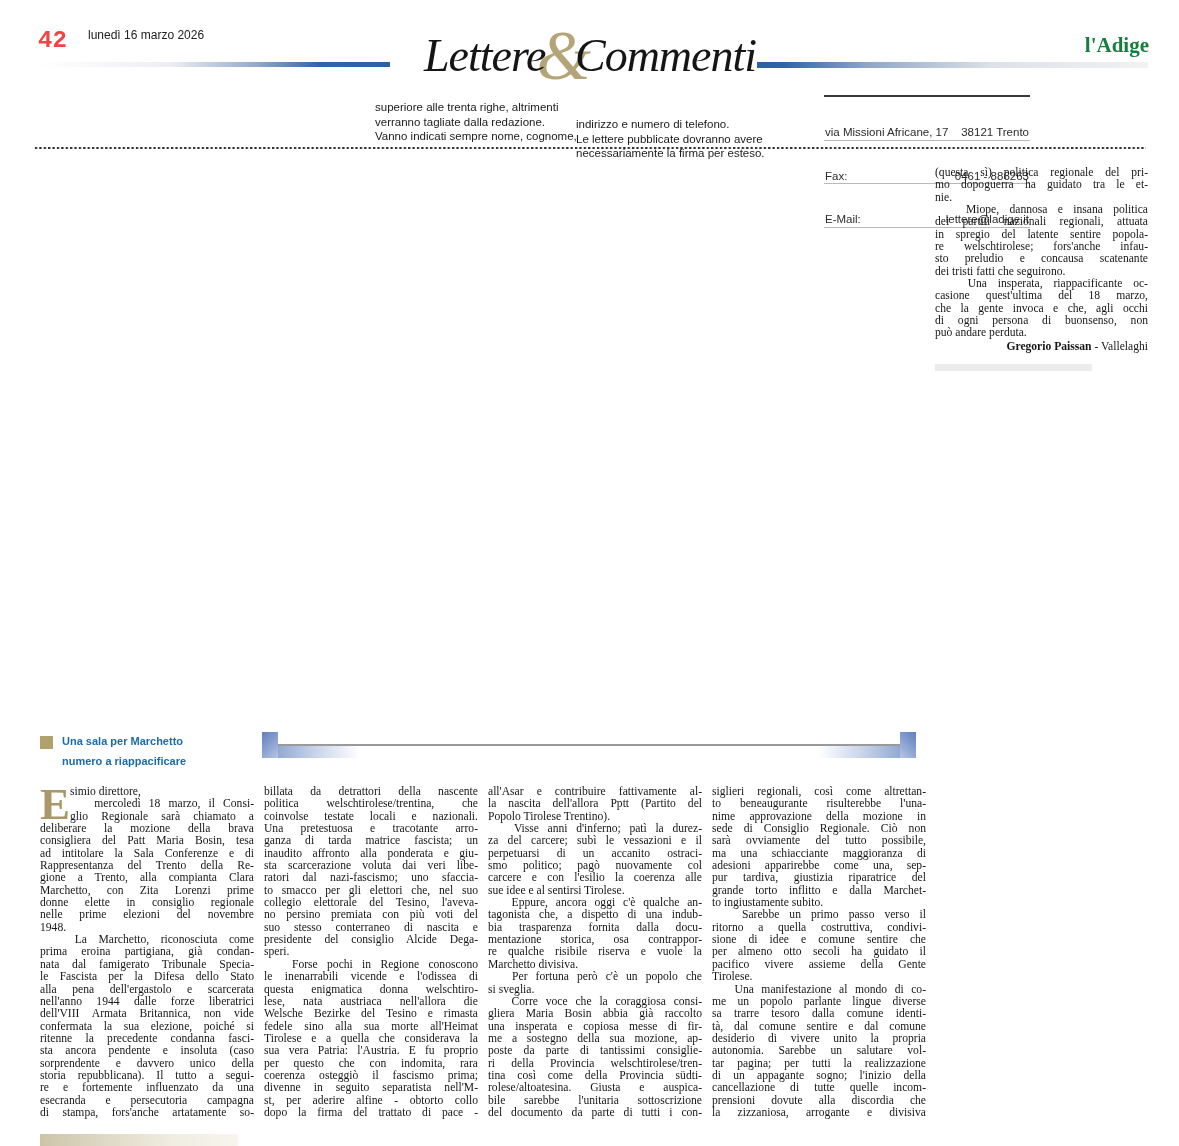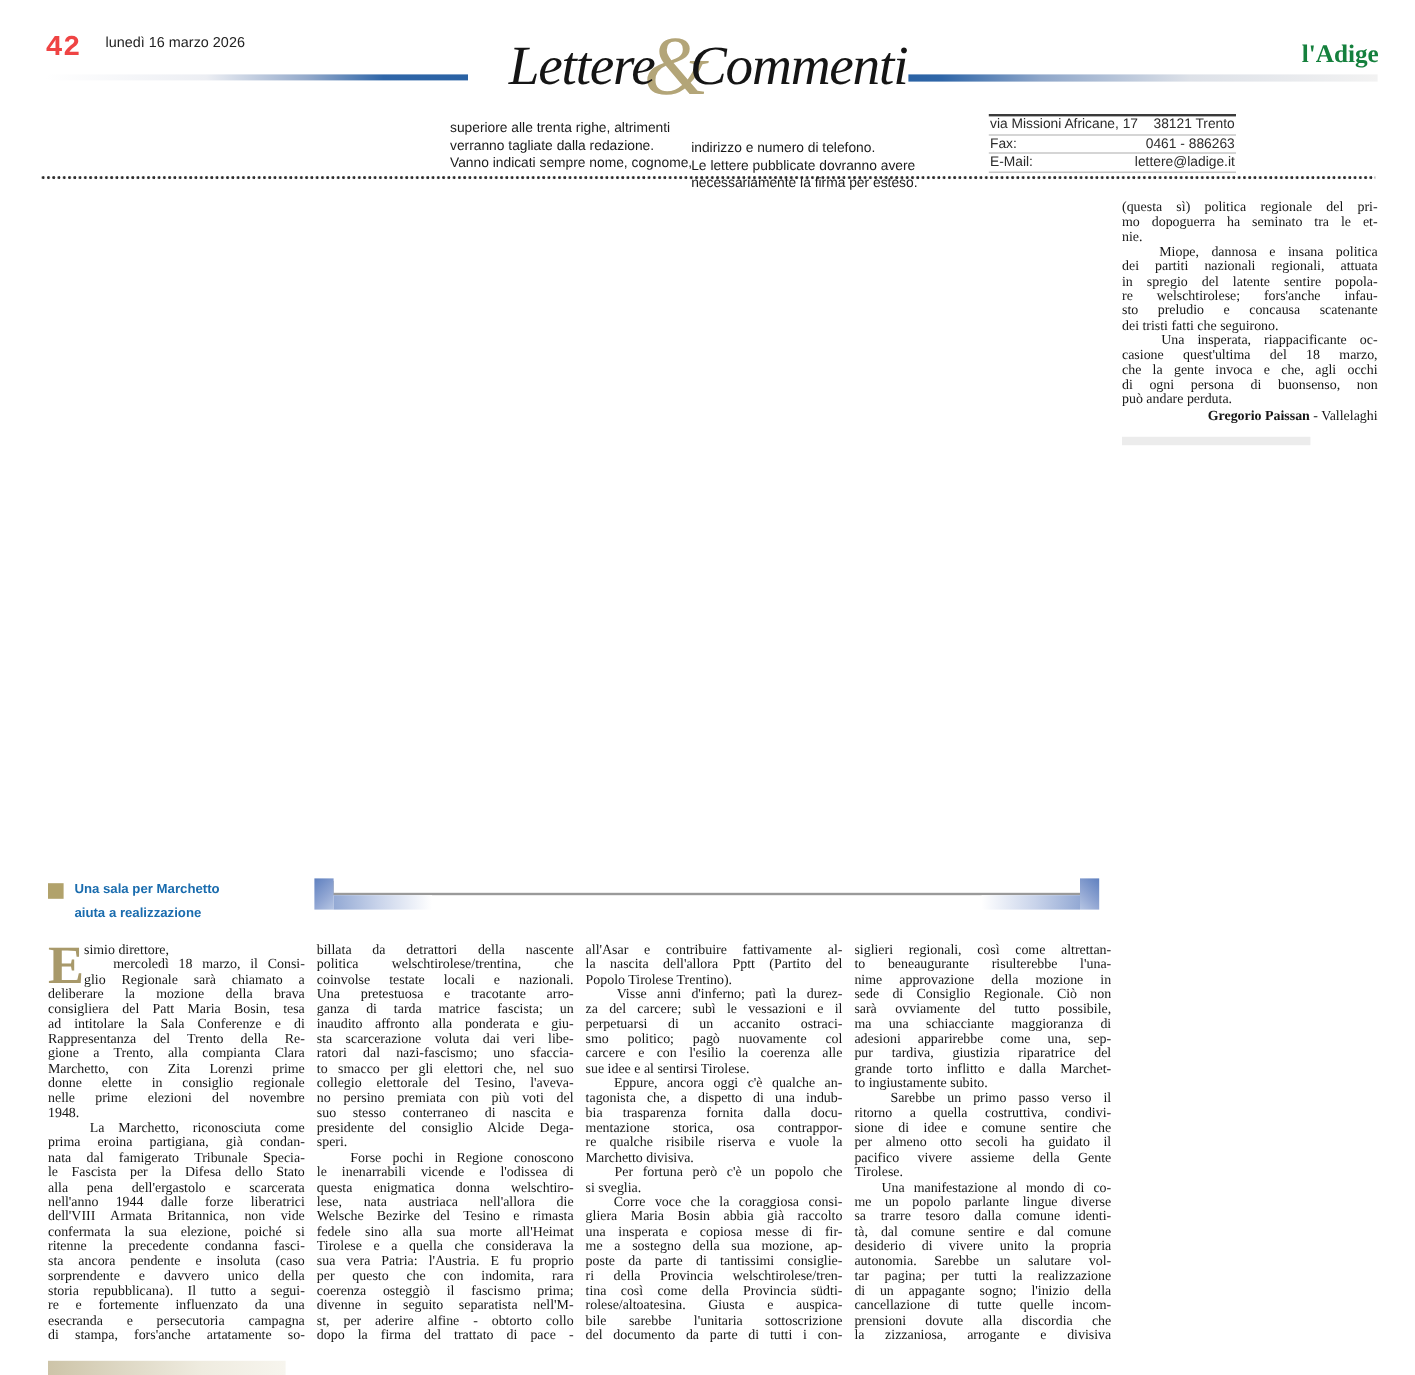--- a/index.html
+++ b/index.html
@@ -20,21 +20,21 @@
   .masthead .mamp{font-style:italic;font-size:70px;color:#b3a578;position:relative;top:8px;
                   margin-left:-9px;margin-right:-16px;z-index:1;}
   .brand{position:absolute;right:30px;top:33px;font-weight:bold;font-size:21px;color:#15803d;}
 
   
   .notice-col{position:absolute;top:100px;width:218px;font-family:"Liberation Sans",sans-serif;
               font-size:11.5px;line-height:14.6px;color:#1a1a1a;}
   .nc1{left:147px;} .nc2{left:375px;} .nc3{left:576px;margin-top:17px;}
   .contact{position:absolute;left:824px;top:95px;width:206px;font-family:"Liberation Sans",sans-serif;
            font-size:11.5px;color:#2c2c2c;border-top:2px solid #3a3a3a;}
-  .crow{display:flex;justify-content:space-between;border-bottom:1px solid #b9b9b9;padding:1px 1px 1.5px 1px;}
+  .crow{display:flex;justify-content:space-between;border-bottom:1px solid #b9b9b9;padding:1px 1px 1.5px 1px;margin-top:28px;}
   .dotted{position:absolute;left:34px;top:146px;width:1112px;height:4px;
           background-image:radial-gradient(circle at 2px 2px,#2e2e2e 1.05px,transparent 1.4px);
           background-size:4.4px 4px;background-repeat:repeat-x;}
 
   
   .frame-line{position:absolute;left:277px;top:744px;width:626px;height:2px;background:#9a9a9a;}
   .frame-step-l{position:absolute;left:276px;top:734px;width:2px;height:12px;background:#9a9a9a;}
   .frame-step-r{position:absolute;left:901px;top:734px;width:2px;height:12px;background:#9a9a9a;}
   .frame-corner-l{position:absolute;left:262px;top:732px;width:16px;height:26px;
                   background:linear-gradient(135deg,#5f80bf 0%,#8ea4d2 55%,#b6c5e3 100%);}
@@ -112,21 +112,21 @@
   <div class="frame-step-l"></div>
   <div class="frame-step-r"></div>
   <div class="frame-corner-l"></div>
   <div class="frame-corner-r"></div>
   <div class="frame-tail-l"></div>
   <div class="frame-tail-r"></div>
 
   <div class="contcol">
     <div class="lines">
         <div class="ln">(questa sì) politica regionale del pri-</div>
-        <div class="ln">mo dopoguerra ha seminato tra le et-</div>
+        <div class="ln">mo dopoguerra ha guidato tra le et-</div>
         <div class="ln pend">nie.</div>
         <div class="ln">&nbsp;&nbsp;&nbsp;Miope, dannosa e insana politica</div>
         <div class="ln">dei partiti nazionali regionali, attuata</div>
         <div class="ln">in spregio del latente sentire popola-</div>
         <div class="ln">re welschtirolese; fors'anche infau-</div>
         <div class="ln">sto preludio e concausa scatenante</div>
         <div class="ln pend">dei tristi fatti che seguirono.</div>
         <div class="ln">&nbsp;&nbsp;&nbsp;Una insperata, riappacificante oc-</div>
         <div class="ln">casione quest'ultima del 18 marzo,</div>
         <div class="ln">che la gente invoca e che, agli occhi</div>
@@ -136,21 +136,21 @@
     <div class="signature">
       <b>Gregorio Paissan</b><span> - Vallelaghi</span>
     </div>
   </div>
   <div class="sig-divider"></div>
 
   <div class="headline">
     <span class="hbullet"></span>
     <div class="htext">
       <div>Una sala per Marchetto</div>
-      <div>aiuta a realizzazione</div>
+      <div>numero a riappacificare</div>
     </div>
   </div>
 
   <div class="bodycol bc1">
     <span class="dropcap">E</span>
     <div class="lines">
         <div class="ln pend">simio direttore,</div>
         <div class="ln">&nbsp;&nbsp;&nbsp;mercoledì 18 marzo, il Consi-</div>
         <div class="ln">glio Regionale sarà chiamato a</div>
         <div class="ln">deliberare la mozione della brava</div>

